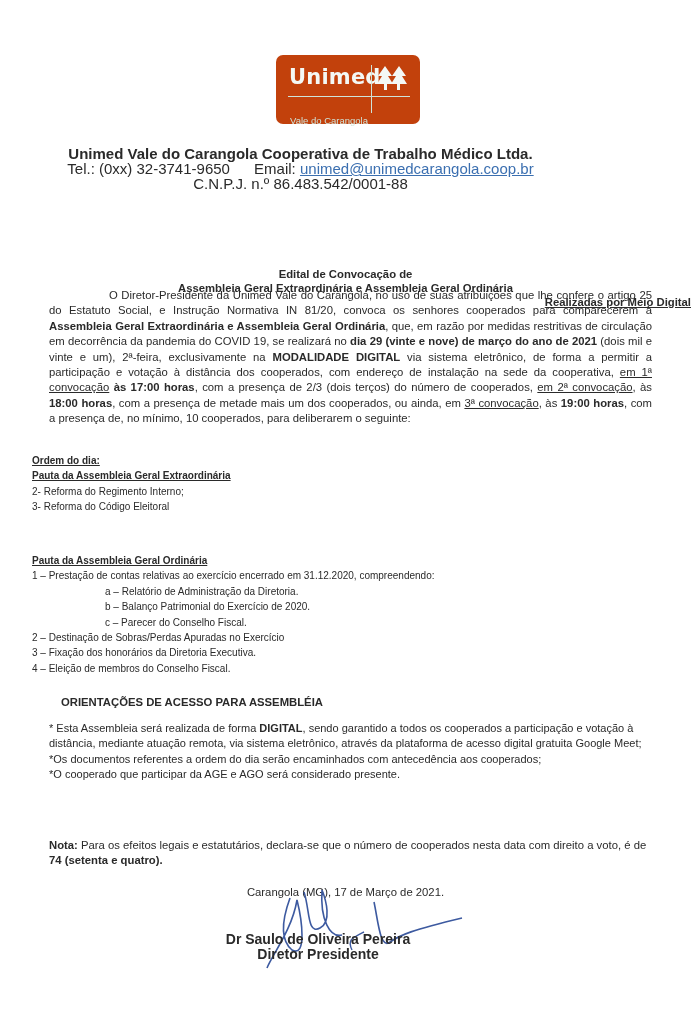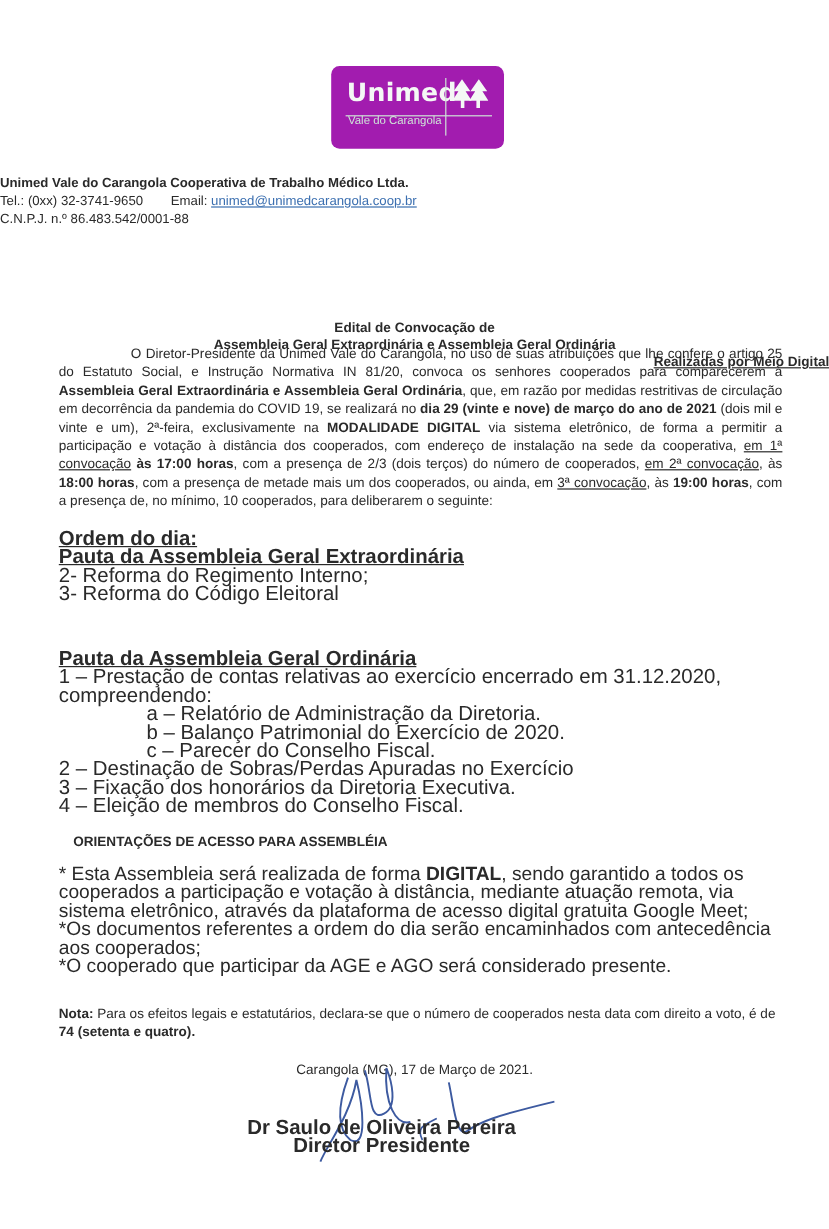--- a/index.html
+++ b/index.html
@@ -2,53 +2,53 @@
 <html><head>
 <meta charset="utf-8">
 <style>
   html, body { margin:0; padding:0; }
   body {
     width:691px; height:1024px; background:#ffffff; position:relative; overflow:hidden;
     font-family:"Liberation Sans", sans-serif; color:#2a2a2a;
   }
   .logo {
     position:absolute; left:276px; top:55px; width:144px; height:69px;
-    background:#a21caf; border-radius:7px;
+    background:#c2410c; border-radius:7px;
   }
   .logo-name {
     position:absolute; left:13px; top:10px; font-size:21px; font-weight:bold; color:#f4f8f5;
     letter-spacing:0.2px; font-family:"DejaVu Sans", sans-serif;
   }
   .logo-vline { position:absolute; left:95px; top:10px; width:1px; height:48px; background:#cfe3d8; }
   .logo-hline { position:absolute; left:12px; top:41px; width:122px; height:1px; background:#cfe3d8; }
   .logo-tree { position:absolute; left:101px; top:9px; font-size:19px; color:#f4f8f5; font-weight:bold; }
-  .logo-sub { position:absolute; left:14px; top:40px; font-size:9.5px; color:#cfe3d8; }
+  .logo-sub { position:absolute; left:14px; top:60px; font-size:9.5px; color:#cfe3d8; }
 
-  .header { position:absolute; left:0; top:146px; width:601px; text-align:left; font-size:11px; line-height:15.2px; }
+  .header { position:absolute; left:0; top:146px; width:601px; text-align:center; font-size:15px; line-height:15.2px; }
   .header .org { font-weight:bold; }
   .header a { color:#3b6fb0; text-decoration:underline; }
   .header .emlbl { margin-left:20px;margin-top:40px; }
 
   .titles { position:absolute; left:0; top:243px; width:691px; text-align:center; font-size:11.3px; line-height:14px; font-weight:bold;margin-top:24px; }
   .titles .u { text-decoration:underline;text-align:right; }
 
   .para { position:absolute; left:49px; top:288px; width:603px; font-size:11.3px; line-height:15.4px; text-align:justify; }
   .para b { font-weight:bold; }
   .para u { text-decoration:underline; }
   .indent { display:inline-block; width:60px; }
 
-  .sec { position:absolute; left:49px; font-size:17px; line-height:15.4px; }
+  .sec { position:absolute; left:32px; font-size:10px; line-height:15.4px;margin-top:12px; }
   .u-b { font-weight:bold; text-decoration:underline; }
   .sub-item { padding-left:73px; }
 
   .orient-title { position:absolute; left:49px; top:696px; font-size:11.3px; font-weight:bold;margin-left:12px; }
-  .orient { position:absolute; left:49px; top:721px; width:615px; font-size:16px; line-height:15.4px; }
+  .orient { position:absolute; left:49px; top:721px; width:615px; font-size:11px; line-height:15.4px; }
   .nota { position:absolute; left:49px; top:838px; width:612px; font-size:11.3px; line-height:15.4px; }
   .place-date { position:absolute; left:0; top:886px; width:691px; text-align:center; font-size:11.3px; }
-  .sign-name { position:absolute; left:0; top:932px; width:636px; text-align:center; font-size:17px; line-height:15px; font-weight:bold; }
+  .sign-name { position:absolute; left:0; top:932px; width:636px; text-align:center; font-size:14px; line-height:15px; font-weight:bold; }
   .signature { position:absolute; left:252px; top:880px; width:220px; height:95px; }
 </style>
 </head>
 <body>
 
 <div class="logo">
   <span class="logo-name">Unimed</span>
   <span class="logo-vline"></span>
   <span class="logo-hline"></span>
   <span class="logo-tree">

